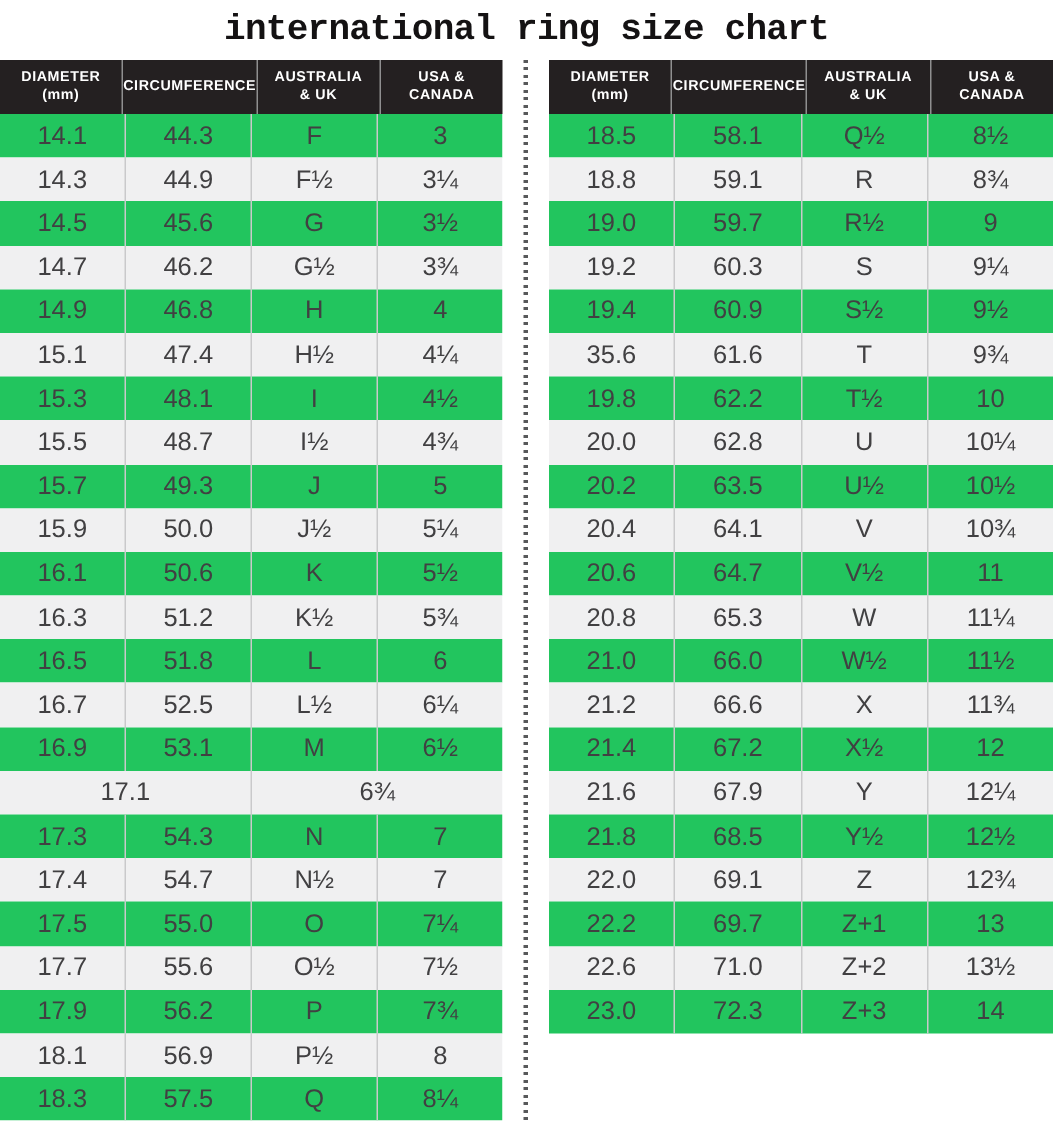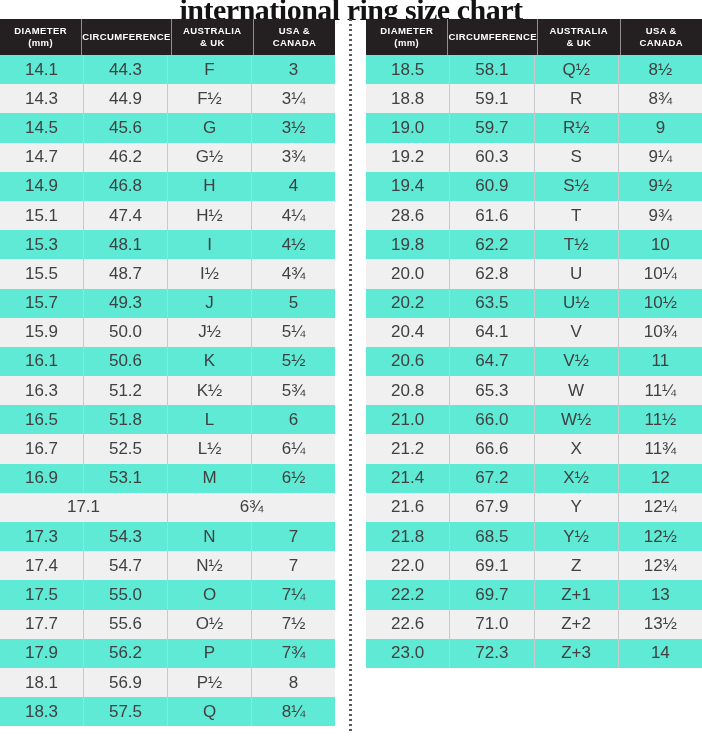--- a/index.html
+++ b/index.html
@@ -5,25 +5,25 @@
   * { box-sizing: border-box; margin: 0; padding: 0; }
   html, body {
     width: 702px; height: 747px;
     background: #ffffff;
     overflow: hidden;
     font-family: "Liberation Sans", sans-serif;
   }
   .page { width: 702px; height: 747px; background: #ffffff; }
 
   .title {
-    height: 19px;
+    height: 40px;
     display: flex; align-items: center; justify-content: center;
-    font-family: Liberation Serif, serif;
+    font-family: Liberation Mono, monospace;
     font-weight: bold;
-    font-size: 30px;
+    font-size: 24px;
     letter-spacing: -0.5px;
     color: #141213;
   }
 
   .tables { display: flex; width: 702px; height: 714px; }
 
   .ring-table { display: flex; flex-direction: column; }
   .ring-table.left  { width: 335px; }
   .ring-table.right { width: 336px; }
 
@@ -39,21 +39,21 @@
     color: #ffffff;
     font-size: 9.5px;
     font-weight: bold;
     letter-spacing: 0.4px;
     line-height: 1.3;
     text-align: center;
   }
   .hcell + .hcell { border-left: 1px solid #8f8f90; }
 
   .tbody { flex: 1; overflow: hidden; }
-  .trow { display: flex; height: 29.2px; background: #5eead4; }
+  .trow { display: flex; height: 29.2px; background: #22c55e; }
   .trow:nth-child(even) { background: #f0f0f1; }
   .tcell {
     flex: 1;
     display: flex; align-items: center; justify-content: center;
     font-size: 17px;
     color: #414042;
   }
   .tcell + .tcell { border-left: 1px solid #c9c9cb; }
 
   .divider { width: 31px; display: flex; justify-content: center; }
@@ -280,21 +280,21 @@
             <div class="tcell">S</div>
             <div class="tcell">9¼</div>
           </div>
           <div class="trow">
             <div class="tcell">19.4</div>
             <div class="tcell">60.9</div>
             <div class="tcell">S½</div>
             <div class="tcell">9½</div>
           </div>
           <div class="trow">
-            <div class="tcell">28.6</div>
+            <div class="tcell">35.6</div>
             <div class="tcell">61.6</div>
             <div class="tcell">T</div>
             <div class="tcell">9¾</div>
           </div>
           <div class="trow">
             <div class="tcell">19.8</div>
             <div class="tcell">62.2</div>
             <div class="tcell">T½</div>
             <div class="tcell">10</div>
           </div>

